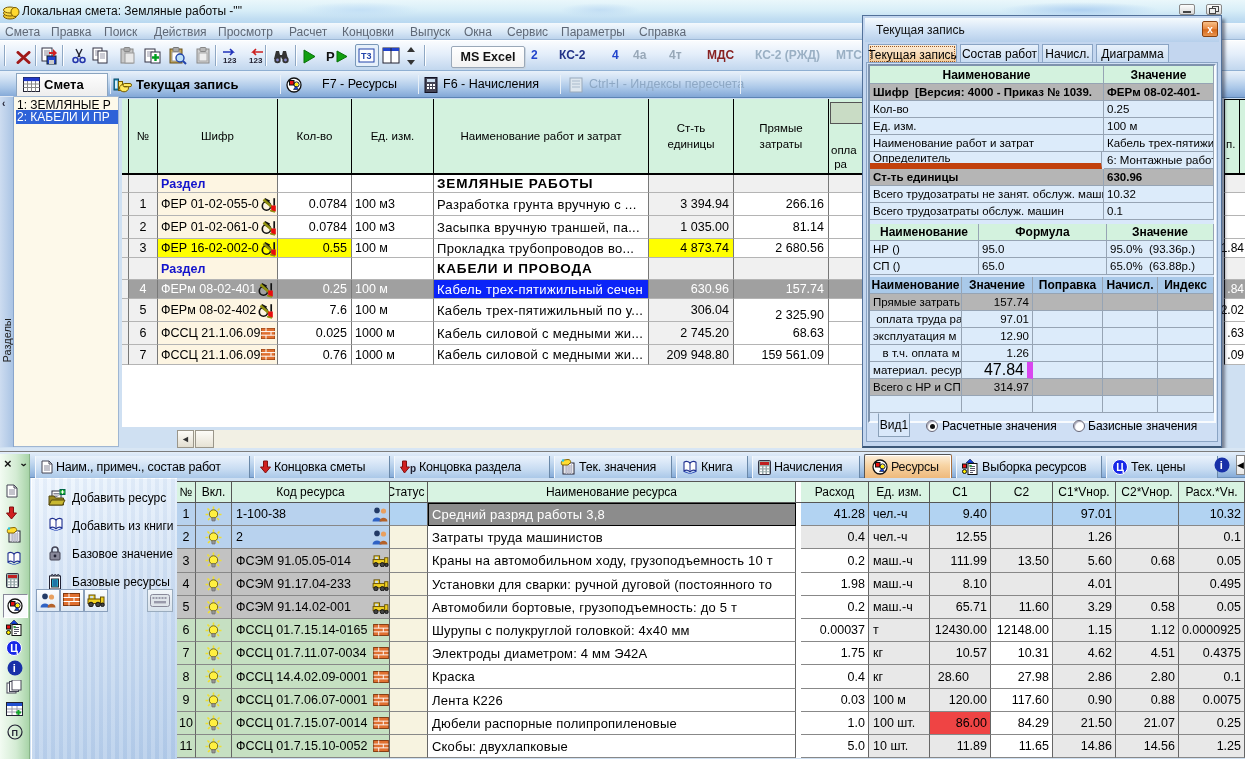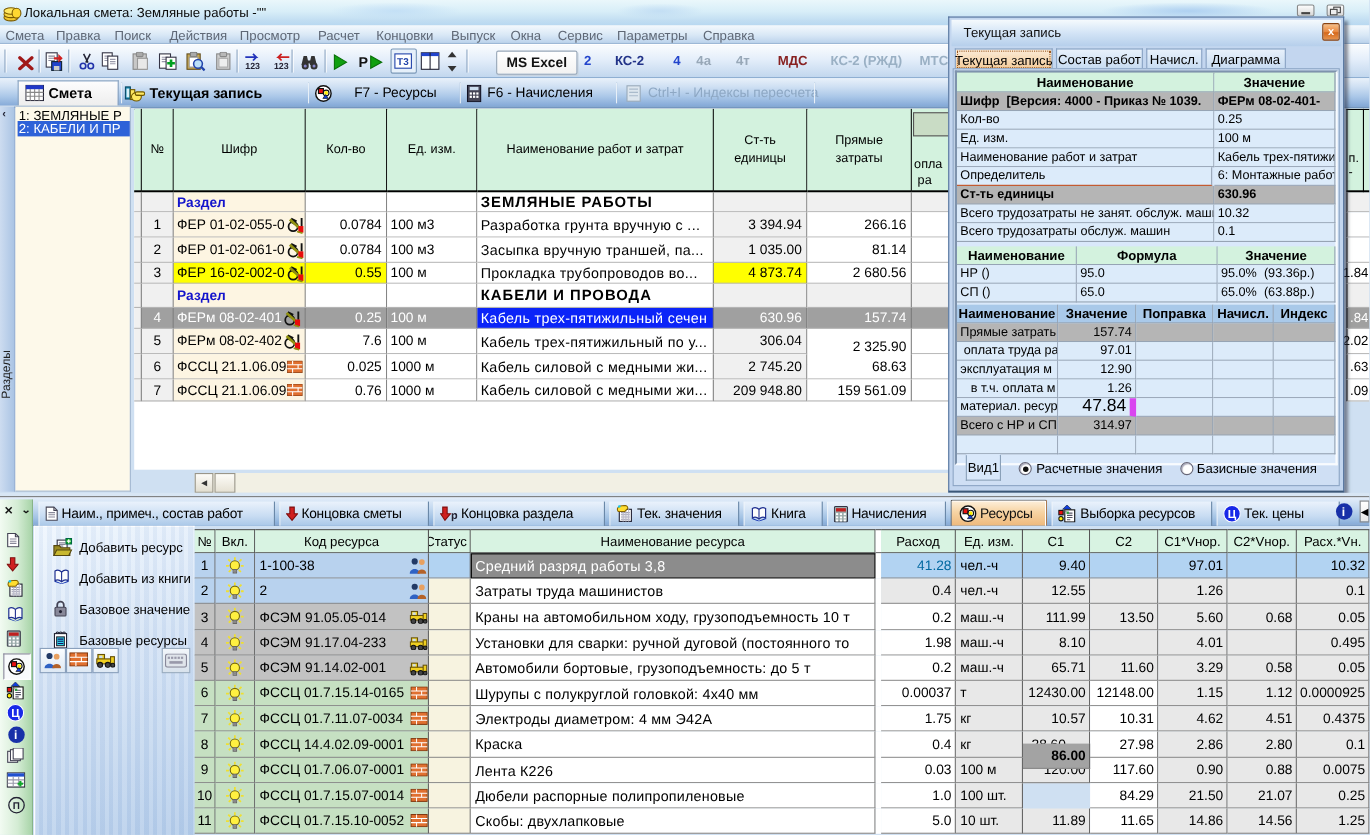--- a/index.html
+++ b/index.html
@@ -405,21 +405,21 @@
 <div class="abs" style="left:870px;top:66px;width:234px;height:18px;background:#d3f2de;border-right:1px solid #96a4b4;border-bottom:1px solid #96a4b4;font-size:12px;color:#000;display:flex;align-items:center;white-space:nowrap;overflow:hidden;justify-content:center;font-weight:bold;">Наименование</div>
 <div class="abs" style="left:1104px;top:66px;width:110px;height:18px;background:#d3f2de;border-right:1px solid #96a4b4;border-bottom:1px solid #96a4b4;font-size:12px;color:#000;display:flex;align-items:center;white-space:nowrap;overflow:hidden;justify-content:center;font-weight:bold;">Значение</div>
 <div class="abs" style="left:870px;top:84px;width:234px;height:17px;background:#b5b5b5;border-right:1px solid #96a4b4;border-bottom:1px solid #96a4b4;font-size:11.5px;color:#000;display:flex;align-items:center;white-space:nowrap;overflow:hidden;padding-left:3px;font-weight:bold;">Шифр&nbsp;&nbsp;[Версия: 4000 - Приказ № 1039.</div>
 <div class="abs" style="left:1104px;top:84px;width:110px;height:17px;background:#b5b5b5;border-right:1px solid #96a4b4;border-bottom:1px solid #96a4b4;font-size:11.5px;color:#000;display:flex;align-items:center;white-space:nowrap;overflow:hidden;padding-left:3px;font-weight:bold;">ФЕРм 08-02-401-</div>
 <div class="abs" style="left:870px;top:101px;width:234px;height:17px;background:#dcebfa;border-right:1px solid #96a4b4;border-bottom:1px solid #96a4b4;font-size:11.5px;color:#000;display:flex;align-items:center;white-space:nowrap;overflow:hidden;padding-left:3px;">Кол-во</div>
 <div class="abs" style="left:1104px;top:101px;width:110px;height:17px;background:#dcebfa;border-right:1px solid #96a4b4;border-bottom:1px solid #96a4b4;font-size:11.5px;color:#000;display:flex;align-items:center;white-space:nowrap;overflow:hidden;padding-left:3px;">0.25</div>
 <div class="abs" style="left:870px;top:118px;width:234px;height:17px;background:#dcebfa;border-right:1px solid #96a4b4;border-bottom:1px solid #96a4b4;font-size:11.5px;color:#000;display:flex;align-items:center;white-space:nowrap;overflow:hidden;padding-left:3px;">Ед. изм.</div>
 <div class="abs" style="left:1104px;top:118px;width:110px;height:17px;background:#dcebfa;border-right:1px solid #96a4b4;border-bottom:1px solid #96a4b4;font-size:11.5px;color:#000;display:flex;align-items:center;white-space:nowrap;overflow:hidden;padding-left:3px;">100 м</div>
 <div class="abs" style="left:870px;top:135px;width:234px;height:17px;background:#dcebfa;border-right:1px solid #96a4b4;border-bottom:1px solid #96a4b4;font-size:11.5px;color:#000;display:flex;align-items:center;white-space:nowrap;overflow:hidden;padding-left:3px;">Наименование работ и затрат</div>
 <div class="abs" style="left:1104px;top:135px;width:110px;height:17px;background:#dcebfa;border-right:1px solid #96a4b4;border-bottom:1px solid #96a4b4;font-size:11.5px;color:#000;display:flex;align-items:center;white-space:nowrap;overflow:hidden;padding-left:3px;">Кабель трех-пятижи</div>
-<div class="abs" style="left:870px;top:152px;width:232px;height:17px;background:#dcebfa;border-right:1px solid #96a4b4;border-bottom:1px solid #c2410c;font-size:11.5px;color:#000;display:flex;align-items:center;white-space:nowrap;overflow:hidden;padding-left:3px;">Определитель</div>
+<div class="abs" style="left:870px;top:152px;width:232px;height:17px;background:#dcebfa;border-right:1px solid #96a4b4;border-bottom:6px solid #c2410c;font-size:11.5px;color:#000;display:flex;align-items:center;white-space:nowrap;overflow:hidden;padding-left:3px;">Определитель</div>
 <div class="abs" style="left:1104px;top:152px;width:110px;height:17px;background:#dcebfa;border-right:1px solid #96a4b4;border-bottom:1px solid #96a4b4;font-size:11.5px;color:#000;display:flex;align-items:center;white-space:nowrap;overflow:hidden;padding-left:3px;">6: Монтажные работ</div>
 <div class="abs" style="left:870px;top:169px;width:234px;height:17px;background:#b5b5b5;border-right:1px solid #96a4b4;border-bottom:1px solid #96a4b4;font-size:11.5px;color:#000;display:flex;align-items:center;white-space:nowrap;overflow:hidden;padding-left:3px;font-weight:bold;">Ст-ть единицы</div>
 <div class="abs" style="left:1104px;top:169px;width:110px;height:17px;background:#b5b5b5;border-right:1px solid #96a4b4;border-bottom:1px solid #96a4b4;font-size:11.5px;color:#000;display:flex;align-items:center;white-space:nowrap;overflow:hidden;padding-left:3px;font-weight:bold;">630.96</div>
 <div class="abs" style="left:870px;top:186px;width:234px;height:17px;background:#dcebfa;border-right:1px solid #96a4b4;border-bottom:1px solid #96a4b4;font-size:11.5px;color:#000;display:flex;align-items:center;white-space:nowrap;overflow:hidden;padding-left:3px;">Всего трудозатраты не занят. обслуж. машин</div>
 <div class="abs" style="left:1104px;top:186px;width:110px;height:17px;background:#dcebfa;border-right:1px solid #96a4b4;border-bottom:1px solid #96a4b4;font-size:11.5px;color:#000;display:flex;align-items:center;white-space:nowrap;overflow:hidden;padding-left:3px;">10.32</div>
 <div class="abs" style="left:870px;top:203px;width:234px;height:17px;background:#dcebfa;border-right:1px solid #96a4b4;border-bottom:1px solid #96a4b4;font-size:11.5px;color:#000;display:flex;align-items:center;white-space:nowrap;overflow:hidden;padding-left:3px;">Всего трудозатраты обслуж. машин</div>
 <div class="abs" style="left:1104px;top:203px;width:110px;height:17px;background:#dcebfa;border-right:1px solid #96a4b4;border-bottom:1px solid #96a4b4;font-size:11.5px;color:#000;display:flex;align-items:center;white-space:nowrap;overflow:hidden;padding-left:3px;">0.1</div>
 <div class="abs" style="left:870px;top:224px;width:109px;height:17px;background:#d3f2de;border-right:1px solid #96a4b4;border-bottom:1px solid #96a4b4;font-size:12px;color:#000;display:flex;align-items:center;white-space:nowrap;overflow:hidden;justify-content:center;font-weight:bold;">Наименование</div>
 <div class="abs" style="left:979px;top:224px;width:128px;height:17px;background:#d3f2de;border-right:1px solid #96a4b4;border-bottom:1px solid #96a4b4;font-size:12px;color:#000;display:flex;align-items:center;white-space:nowrap;overflow:hidden;justify-content:center;font-weight:bold;">Формула</div>
 <div class="abs" style="left:1107px;top:224px;width:107px;height:17px;background:#d3f2de;border-right:1px solid #96a4b4;border-bottom:1px solid #96a4b4;font-size:12px;color:#000;display:flex;align-items:center;white-space:nowrap;overflow:hidden;justify-content:center;font-weight:bold;">Значение</div>
@@ -764,21 +764,21 @@
       <path d="M1.5 14.5 c0-5.5 9-5.5 9 0 z" fill="#2f62c4"></path>
       <circle cx="12.5" cy="4" r="2.6" fill="#e8a060"></circle>
       <path d="M8.5 14.5 c0-5 8-5 8 0 z" fill="#b4622a"></path>
     </svg>
   </div>
 <div class="abs" style="left:390px;top:503px;width:38px;height:23px;background:#b2d3f2;border-right:1px solid #666;border-bottom:1px solid #888;font-size:12.5px;color:#000;display:flex;align-items:center;white-space:nowrap;overflow:hidden;padding-left:4px;"></div>
 <div class="abs" style="left:428px;top:503px;width:368px;height:23px;background:#8c8c8c;border-right:1px solid #666;border-bottom:1px solid #888;font-size:12.5px;color:#fff;display:flex;align-items:center;white-space:nowrap;overflow:hidden;outline:1px solid #000;outline-offset:-1px;padding-left:4px;">
     <span style="font-size:13px;letter-spacing:.2px">Средний разряд работы 3,8</span>
   </div>
 <div class="abs" style="left:796px;top:503px;width:5px;height:23px;background:#fff;"></div>
-<div class="abs" style="left:801px;top:503px;width:68px;height:23px;background:#b2d3f2;border-right:1px solid #666;border-bottom:1px solid #888;font-size:12.5px;color:#0369a1;display:flex;align-items:center;white-space:nowrap;overflow:hidden;justify-content:flex-end;padding-right:3px;">41.28</div>
+<div class="abs" style="left:801px;top:503px;width:68px;height:23px;background:#b2d3f2;border-right:1px solid #666;border-bottom:1px solid #888;font-size:12.5px;color:#000000;display:flex;align-items:center;white-space:nowrap;overflow:hidden;justify-content:flex-end;padding-right:3px;">41.28</div>
 <div class="abs" style="left:869px;top:503px;width:61px;height:23px;background:#b2d3f2;border-right:1px solid #666;border-bottom:1px solid #888;font-size:12.5px;color:#000;display:flex;align-items:center;white-space:nowrap;overflow:hidden;padding-left:4px;">чел.-ч</div>
 <div class="abs" style="left:930px;top:503px;width:61px;height:23px;background:#b2d3f2;border-right:1px solid #666;border-bottom:1px solid #888;font-size:12.5px;color:#000;display:flex;align-items:center;white-space:nowrap;overflow:hidden;justify-content:flex-end;padding-right:3px;">9.40</div>
 <div class="abs" style="left:991px;top:503px;width:62px;height:23px;background:#b2d3f2;border-right:1px solid #666;border-bottom:1px solid #888;font-size:12.5px;color:#000;display:flex;align-items:center;white-space:nowrap;overflow:hidden;justify-content:flex-end;padding-right:3px;"></div>
 <div class="abs" style="left:1053px;top:503px;width:63px;height:23px;background:#b2d3f2;border-right:1px solid #666;border-bottom:1px solid #888;font-size:12.5px;color:#000;display:flex;align-items:center;white-space:nowrap;overflow:hidden;justify-content:flex-end;padding-right:3px;">97.01</div>
 <div class="abs" style="left:1116px;top:503px;width:63px;height:23px;background:#b2d3f2;border-right:1px solid #666;border-bottom:1px solid #888;font-size:12.5px;color:#000;display:flex;align-items:center;white-space:nowrap;overflow:hidden;justify-content:flex-end;padding-right:3px;"></div>
 <div class="abs" style="left:1179px;top:503px;width:66px;height:23px;background:#b2d3f2;border-right:1px solid #666;border-bottom:1px solid #888;font-size:12.5px;color:#000;display:flex;align-items:center;white-space:nowrap;overflow:hidden;justify-content:flex-end;padding-right:3px;">10.32</div>
 <div class="abs" style="left:177px;top:526px;width:19px;height:23px;background:#b8d2ee;border-right:1px solid #666;border-bottom:1px solid #888;font-size:12.5px;color:#000;display:flex;align-items:center;white-space:nowrap;overflow:hidden;justify-content:center;">2</div>
 <div class="abs" style="left:196px;top:526px;width:36px;height:23px;background:#b8d2ee;border-right:1px solid #666;border-bottom:1px solid #888;font-size:12.5px;color:#000;display:flex;align-items:center;white-space:nowrap;overflow:hidden;justify-content:center;">
     <svg width="17" height="17" viewBox="0 0 17 17">
       <g stroke="#f0e030" stroke-width="1.6">
@@ -1058,21 +1058,21 @@
       <path d="M6 0.5v4M11 4.5v4M6 8.5v4" stroke="#fff"></path>
     </svg>
   </div>
 <div class="abs" style="left:390px;top:712px;width:38px;height:23px;background:#f7f3e0;border-right:1px solid #666;border-bottom:1px solid #888;font-size:12.5px;color:#000;display:flex;align-items:center;white-space:nowrap;overflow:hidden;padding-left:4px;"></div>
 <div class="abs" style="left:428px;top:712px;width:368px;height:23px;background:#fff;border-right:1px solid #666;border-bottom:1px solid #888;font-size:12.5px;color:#000;display:flex;align-items:center;white-space:nowrap;overflow:hidden;padding-left:4px;">
     <span style="font-size:13px;letter-spacing:.2px">Дюбели распорные полипропиленовые</span>
   </div>
 <div class="abs" style="left:796px;top:712px;width:5px;height:23px;background:#fff;"></div>
 <div class="abs" style="left:801px;top:712px;width:68px;height:23px;background:#fff;border-right:1px solid #666;border-bottom:1px solid #888;font-size:12.5px;color:#000;display:flex;align-items:center;white-space:nowrap;overflow:hidden;justify-content:flex-end;padding-right:3px;">1.0</div>
 <div class="abs" style="left:869px;top:712px;width:61px;height:23px;background:#e8e8e8;border-right:1px solid #666;border-bottom:1px solid #888;font-size:12.5px;color:#000;display:flex;align-items:center;white-space:nowrap;overflow:hidden;padding-left:4px;">100 шт.</div>
-<div class="abs" style="left:930px;top:676px;width:61px;height:23px;background:#a3a3a3;border-right:1px solid #666;border-bottom:1px solid #888;font-size:12.5px;color:#000;display:flex;align-items:center;white-space:nowrap;overflow:hidden;justify-content:flex-end;padding-right:3px;font-weight:bold;">86.00</div>
+<div class="abs" style="left:930px;top:712px;width:61px;height:23px;background:#ef4444;border-right:1px solid #666;border-bottom:1px solid #888;font-size:12.5px;color:#000;display:flex;align-items:center;white-space:nowrap;overflow:hidden;justify-content:flex-end;padding-right:3px;">86.00</div>
 <div class="abs" style="left:991px;top:712px;width:62px;height:23px;background:#fff;border-right:1px solid #666;border-bottom:1px solid #888;font-size:12.5px;color:#000;display:flex;align-items:center;white-space:nowrap;overflow:hidden;justify-content:flex-end;padding-right:3px;">84.29</div>
 <div class="abs" style="left:1053px;top:712px;width:63px;height:23px;background:#e8e8e8;border-right:1px solid #666;border-bottom:1px solid #888;font-size:12.5px;color:#000;display:flex;align-items:center;white-space:nowrap;overflow:hidden;justify-content:flex-end;padding-right:3px;">21.50</div>
 <div class="abs" style="left:1116px;top:712px;width:63px;height:23px;background:#e8e8e8;border-right:1px solid #666;border-bottom:1px solid #888;font-size:12.5px;color:#000;display:flex;align-items:center;white-space:nowrap;overflow:hidden;justify-content:flex-end;padding-right:3px;">21.07</div>
 <div class="abs" style="left:1179px;top:712px;width:66px;height:23px;background:#e8e8e8;border-right:1px solid #666;border-bottom:1px solid #888;font-size:12.5px;color:#000;display:flex;align-items:center;white-space:nowrap;overflow:hidden;justify-content:flex-end;padding-right:3px;">0.25</div>
 <div class="abs" style="left:177px;top:735px;width:19px;height:23px;background:#c6e0c2;border-right:1px solid #666;border-bottom:1px solid #888;font-size:12.5px;color:#000;display:flex;align-items:center;white-space:nowrap;overflow:hidden;justify-content:center;">11</div>
 <div class="abs" style="left:196px;top:735px;width:36px;height:23px;background:#c6e0c2;border-right:1px solid #666;border-bottom:1px solid #888;font-size:12.5px;color:#000;display:flex;align-items:center;white-space:nowrap;overflow:hidden;justify-content:center;">
     <svg width="17" height="17" viewBox="0 0 17 17">
       <g stroke="#f0e030" stroke-width="1.6">
         <path d="M8.5 0.5v2.6M2.5 2.5l1.9 1.9M14.5 2.5l-1.9 1.9M0.5 8.5h2.6M13.9 8.5h2.6M3 14l1.9-1.9M14 14l-1.9-1.9"></path>
       </g>

